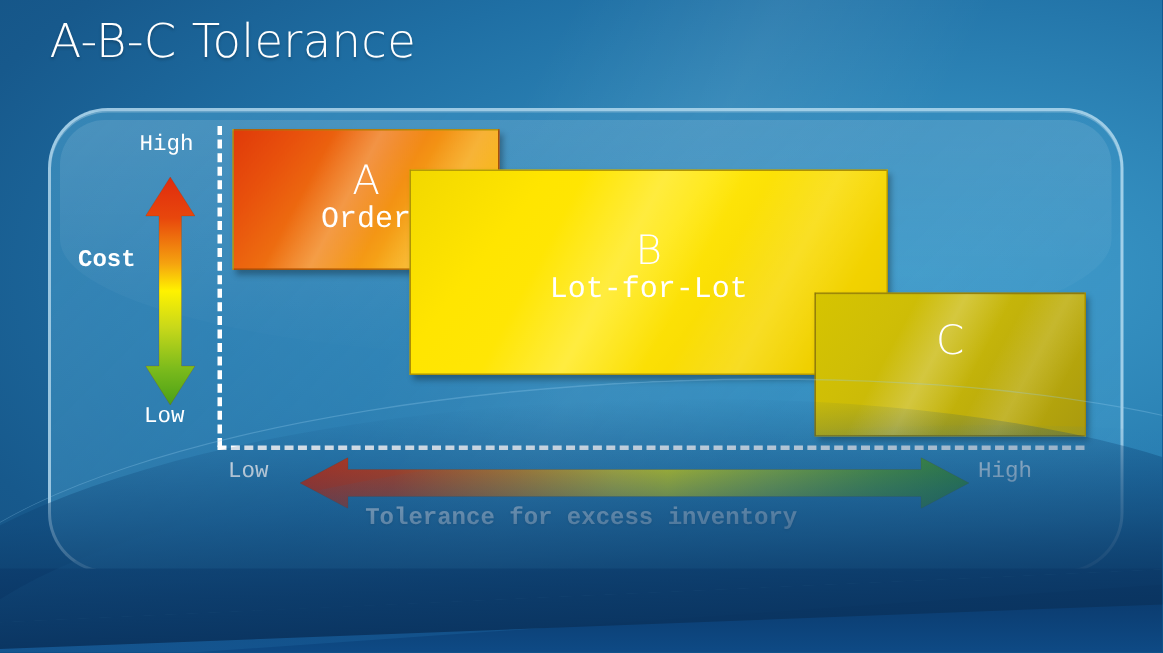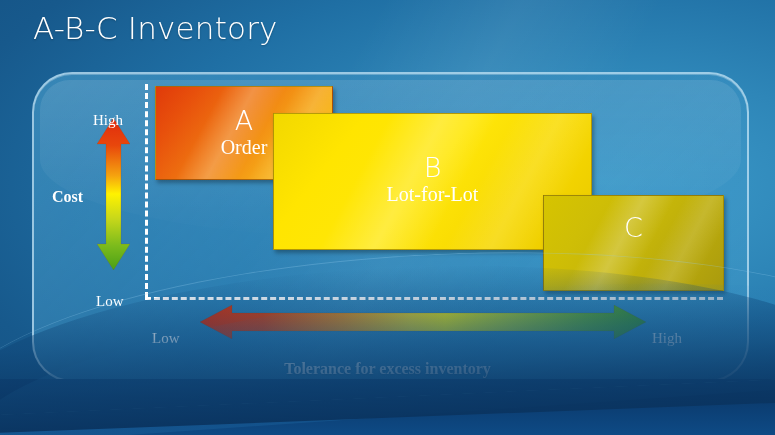--- a/index.html
+++ b/index.html
@@ -75,21 +75,21 @@
     position:absolute;left:145px;top:297px;width:578px;
     border-top:3px dashed #ffffff;
   }
 
   
   .v-arrow{
     position:absolute;left:97px;top:118px;width:33px;height:152px;
   }
   .v-arrow svg{display:block;}
 
-  .lbl{position:absolute;color:#ffffff;font-size:15px;font-family:Liberation Serif, serif;margin-top:24px;}
+  .lbl{position:absolute;color:#ffffff;font-size:15px;font-family:Liberation Mono, monospace;}
   .lbl-high-v{left:93px;top:88px;}
   .lbl-low-v{left:96px;top:269px;}
   .lbl-cost{left:52px;top:164px;font-weight:bold;font-size:16px;text-align:right;}
   .lbl-low-h{left:152px;top:306px;}
   .lbl-high-h{left:652px;top:306px;}
   .lbl-tolerance{
     left:0;right:0;top:336px;text-align:center;font-weight:bold;font-size:16px;
     text-shadow:0 1px 2px rgba(0,0,0,0.25);
   }
 
@@ -107,21 +107,21 @@
     overflow:hidden;
   }
   .box .sheen{
     position:absolute;inset:0;
     background:linear-gradient(118deg, rgba(255,255,255,0.00) 30%, rgba(255,255,255,0.22) 44%, rgba(255,255,255,0.00) 58%),
                linear-gradient(118deg, rgba(255,255,255,0.00) 62%, rgba(255,255,255,0.14) 74%, rgba(255,255,255,0.00) 86%);
     pointer-events:none;
   }
   .box .content{position:relative;z-index:2;}
   .box .big{font-size:27px;font-weight:300;line-height:1.05;font-family:"DejaVu Sans", sans-serif;}
-  .box .sub{font-size:20px;font-weight:300;line-height:1.2;font-family:Liberation Serif, serif;}
+  .box .sub{font-size:20px;font-weight:300;line-height:1.2;font-family:Liberation Mono, monospace;}
 
   #box-a{
     left:155px;top:86px;width:176px;height:92px;
     background:linear-gradient(128deg,#e03a0a 0%,#e8510c 18%,#f07d12 46%,#f6a917 70%,#fbd21c 100%);
   }
   #box-a .content{padding-top:20px;}
   #box-b{
     left:273px;top:113px;width:317px;height:135px;
     background:linear-gradient(128deg,#f2d800 0%,#ffe500 22%,#ffe70a 48%,#f7d800 74%,#e8c800 100%);
   }
@@ -132,21 +132,21 @@
   }
   #box-c .content{padding-top:18px;}
 </style>
 </head>
 <body>
 
 <div id="slide">
 
   <div class="bg-sheen"></div>
 
-  <div class="title">A-B-C Inventory</div>
+  <div class="title">A-B-C Tolerance</div>
 
   <div class="panel">
     <div class="panel-gloss"></div>
   </div>
 
   <div class="vline"></div>
   <div class="hline"></div>
 
   <div class="v-arrow">
     <svg width="33" height="152" viewBox="0 0 33 152" xmlns="http://www.w3.org/2000/svg">

